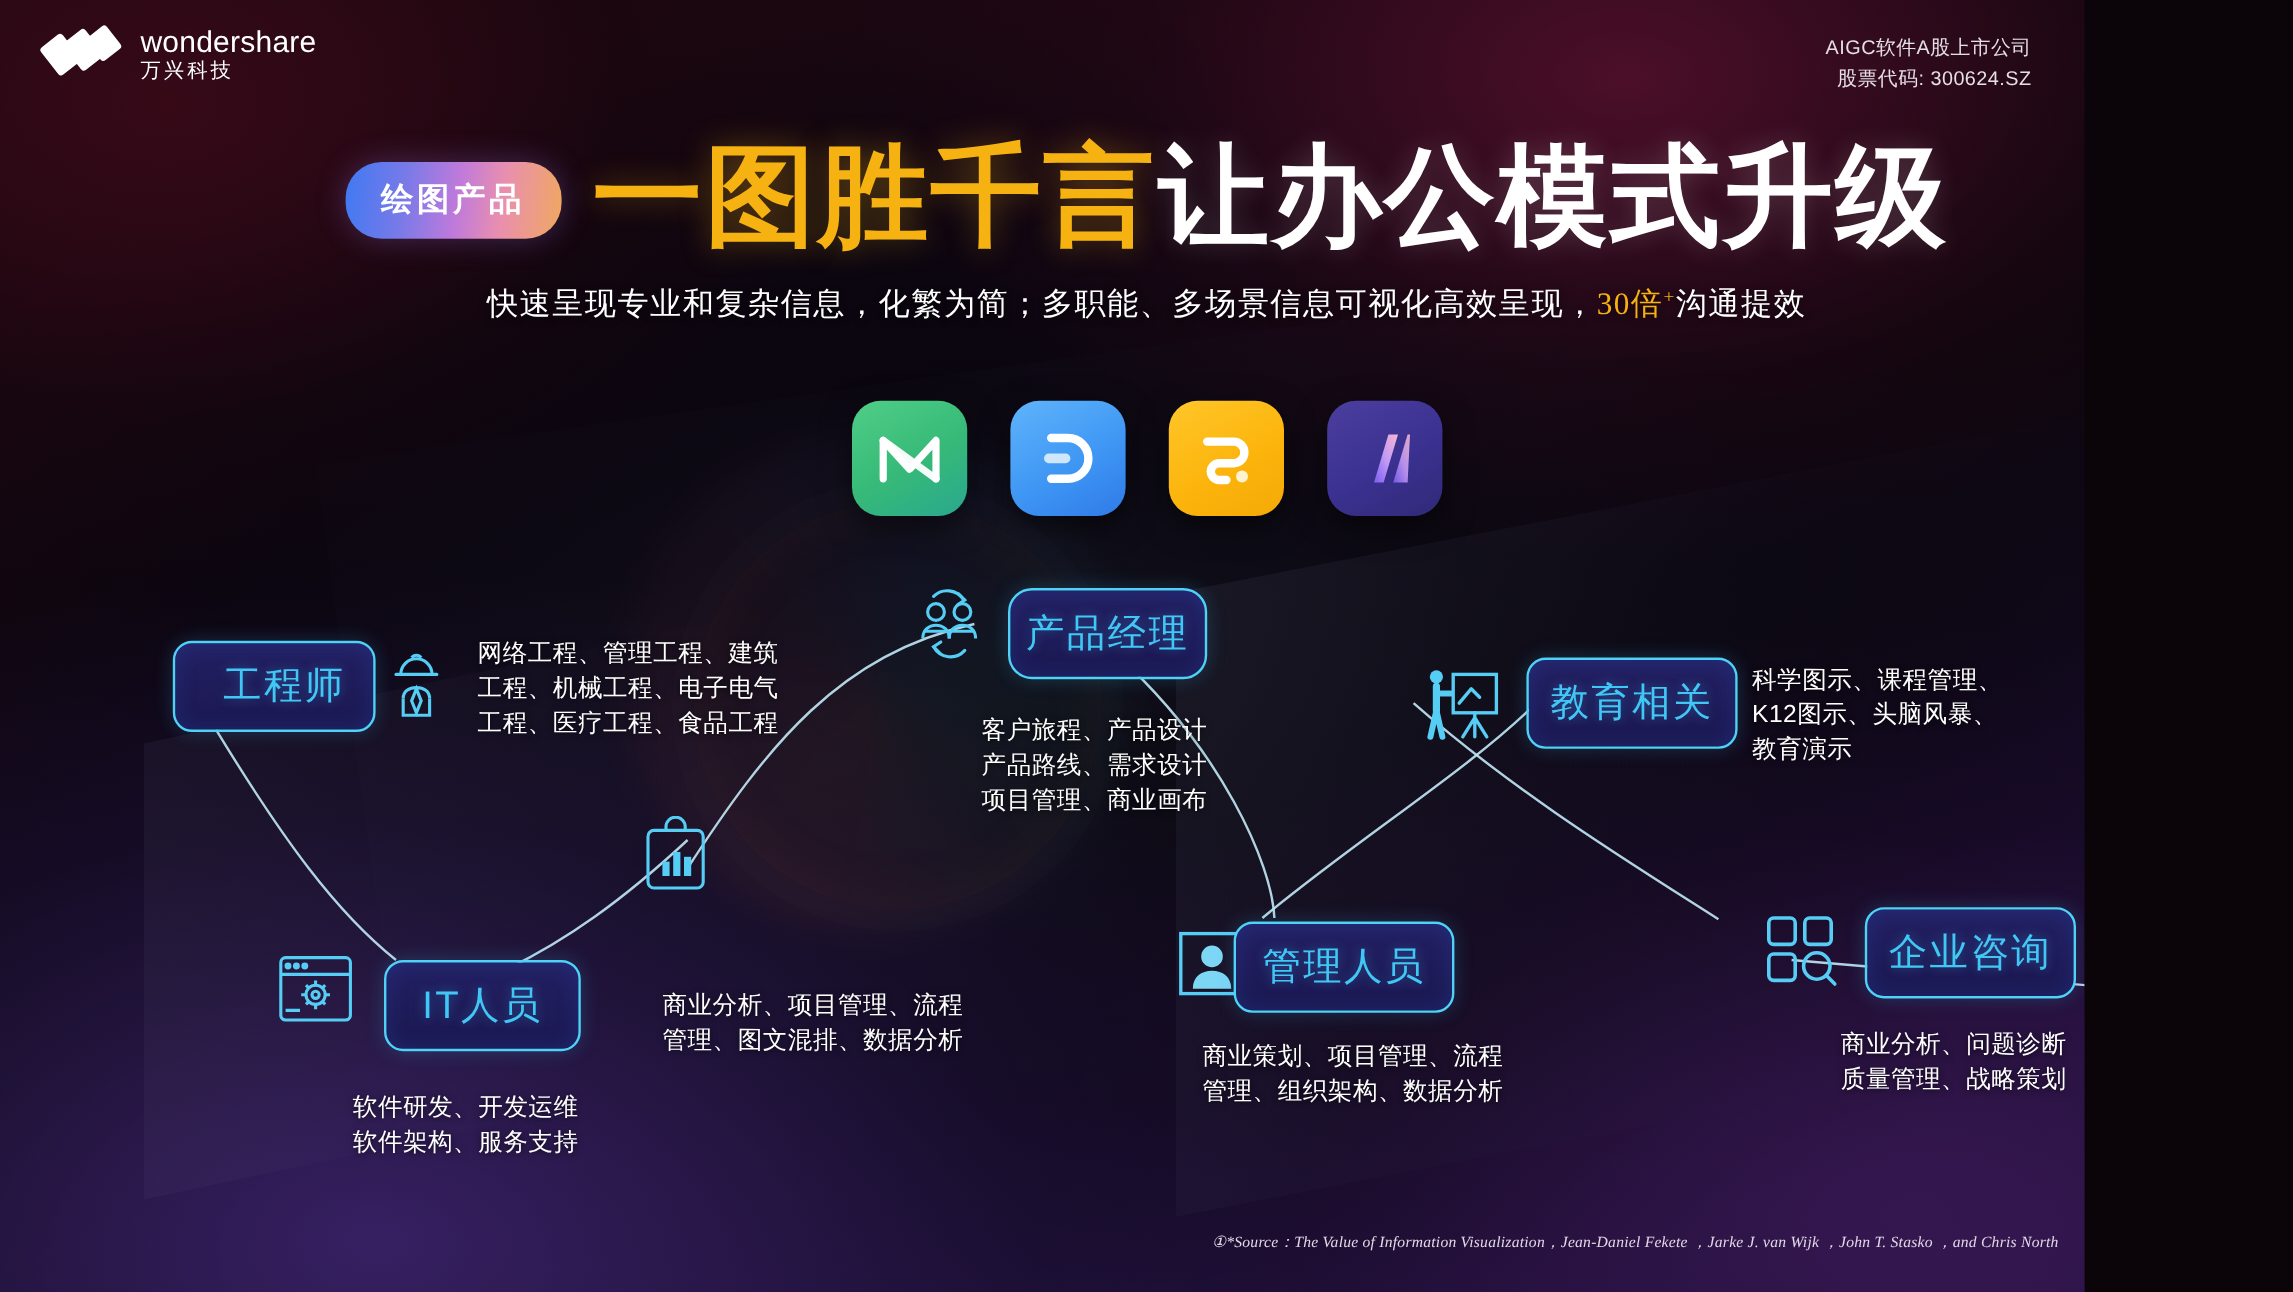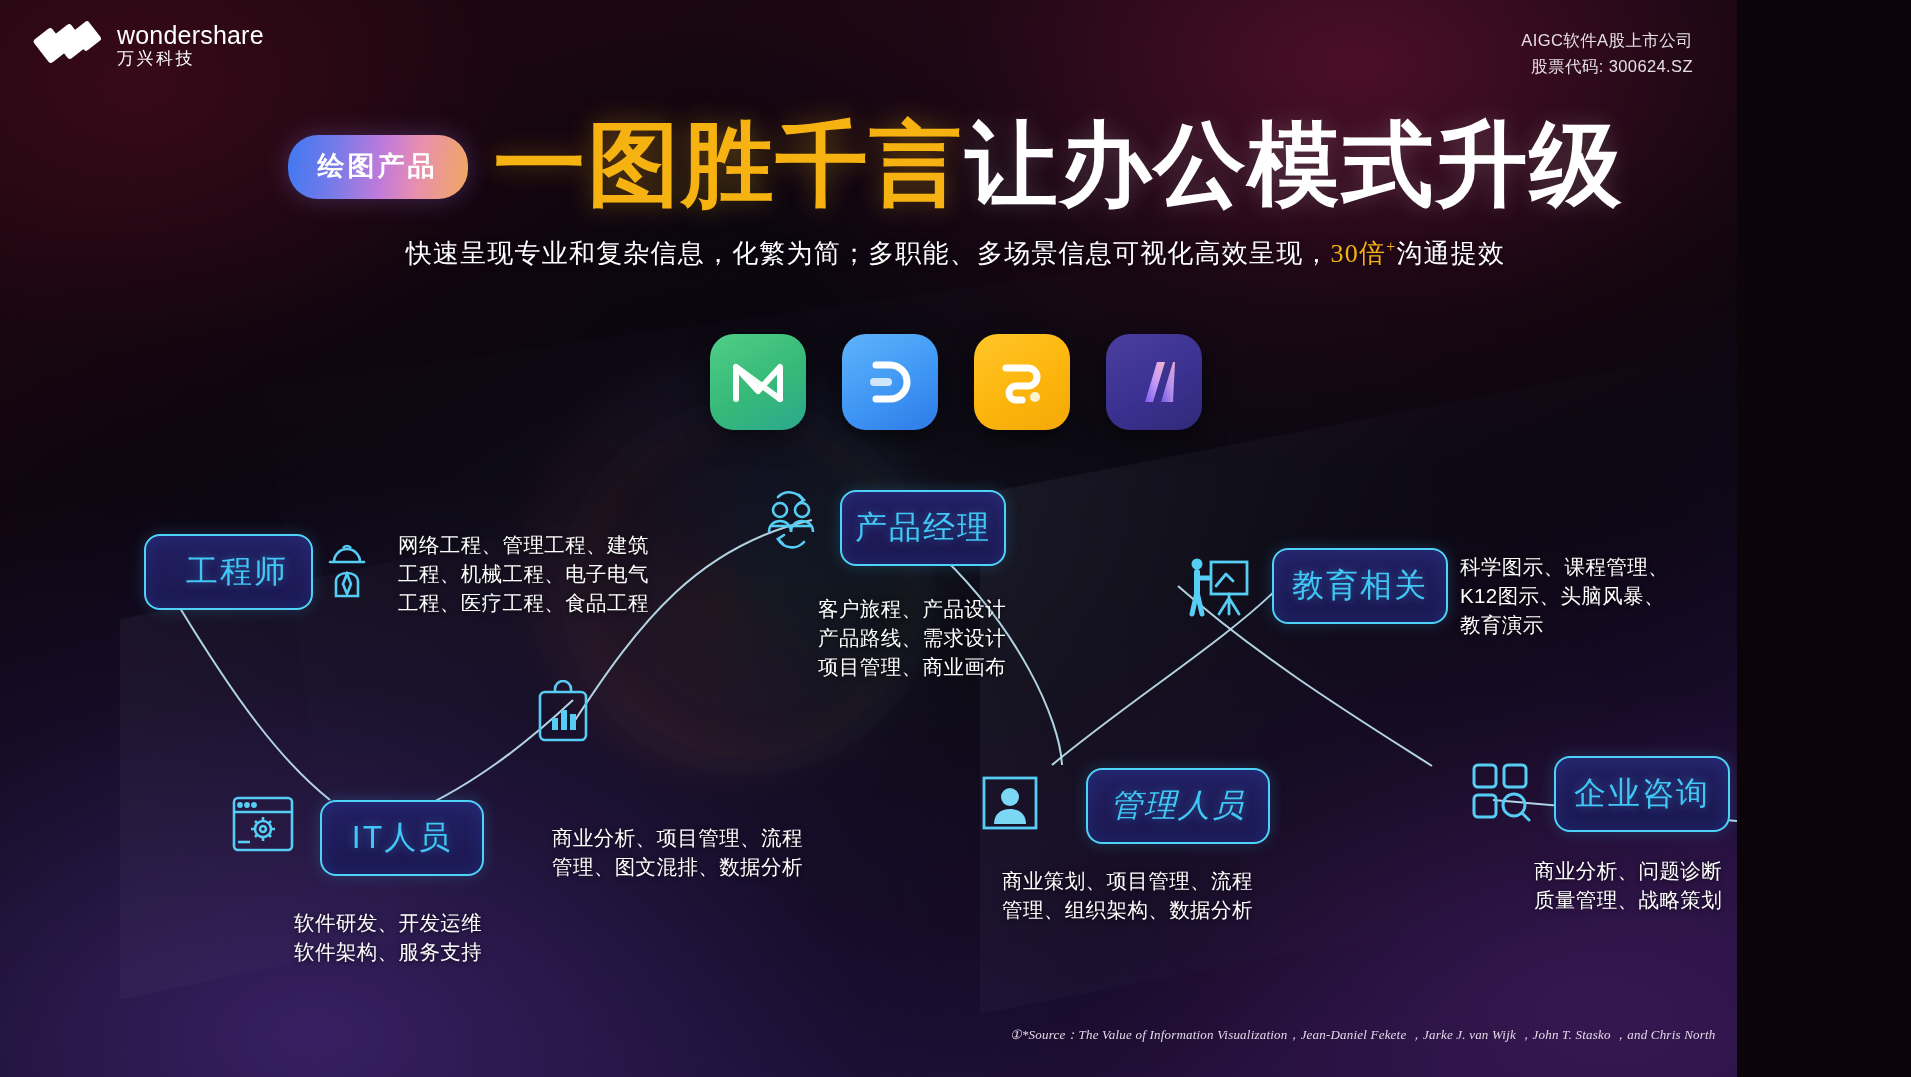--- a/index.html
+++ b/index.html
@@ -241,35 +241,35 @@
       <path d="M17 40h18"></path>
       <circle cx="48" cy="24" r="7"></circle>
         <path d="M37 46c0-7 5-11 11-11s11 4 11 11"></path>
       <path d="M39 40h18"></path>
       <path d="M24 11a16 16 0 0 1 25 3" stroke-linecap="round"></path>
         <path d="M45 9l5 5-6 4" stroke-linecap="round"></path>
       <path d="M50 56a16 16 0 0 1-26-3" stroke-linecap="round"></path>
         <path d="M29 58l-5-5 6-4" stroke-linecap="round"></path>
     </svg>
   </div>
-  <div class="node" style="left:840px; top:490px; width:162px; height:72px;">
+  <div class="node" style="left:840px; top:490px; width:162px; height:72px;border-radius:20px;">
     <span>产品经理</span>
   </div>
   <div class="desc" style="left:818px; top:594px; white-space:pre;">客户旅程、产品设计
 产品路线、需求设计
 项目管理、商业画布</div>
 
   <div class="ico" style="left:978px; top:772px;">
     <svg width="64" height="62" viewBox="0 0 64 62" stroke="#56cdf5" stroke-width="2.8" fill="none">
       <rect x="6" y="6" width="52" height="50"></rect>
       <circle cx="32" cy="25" r="9" fill="#7cd7f5" stroke="none"></circle>
       <path d="M16 52c0-10 7-15 16-15s16 5 16 15z" fill="#7cd7f5" stroke="none"></path>
     </svg>
   </div>
-  <div class="node" style="left:1086px; top:768px; width:180px; height:72px;font-style:italic;">
+  <div class="node" style="left:1028px; top:768px; width:180px; height:72px;">
     <span>管理人员</span>
   </div>
   <div class="desc" style="left:1002px; top:866px; white-space:pre;">商业策划、项目管理、流程
 管理、组织架构、数据分析</div>
 
   <div class="ico" style="left:1182px; top:552px;">
     <svg width="72" height="70" viewBox="0 0 72 70" stroke="#56cdf5" stroke-width="2.8" fill="none">
       <circle cx="15" cy="12" r="5.5" fill="#56cdf5" stroke="none"></circle>
       <path d="M15 20v20" stroke-width="6" stroke-linecap="round"></path>
       <path d="M15 40l-5 22M15 40l5 22" stroke-width="5" stroke-linecap="round"></path>

